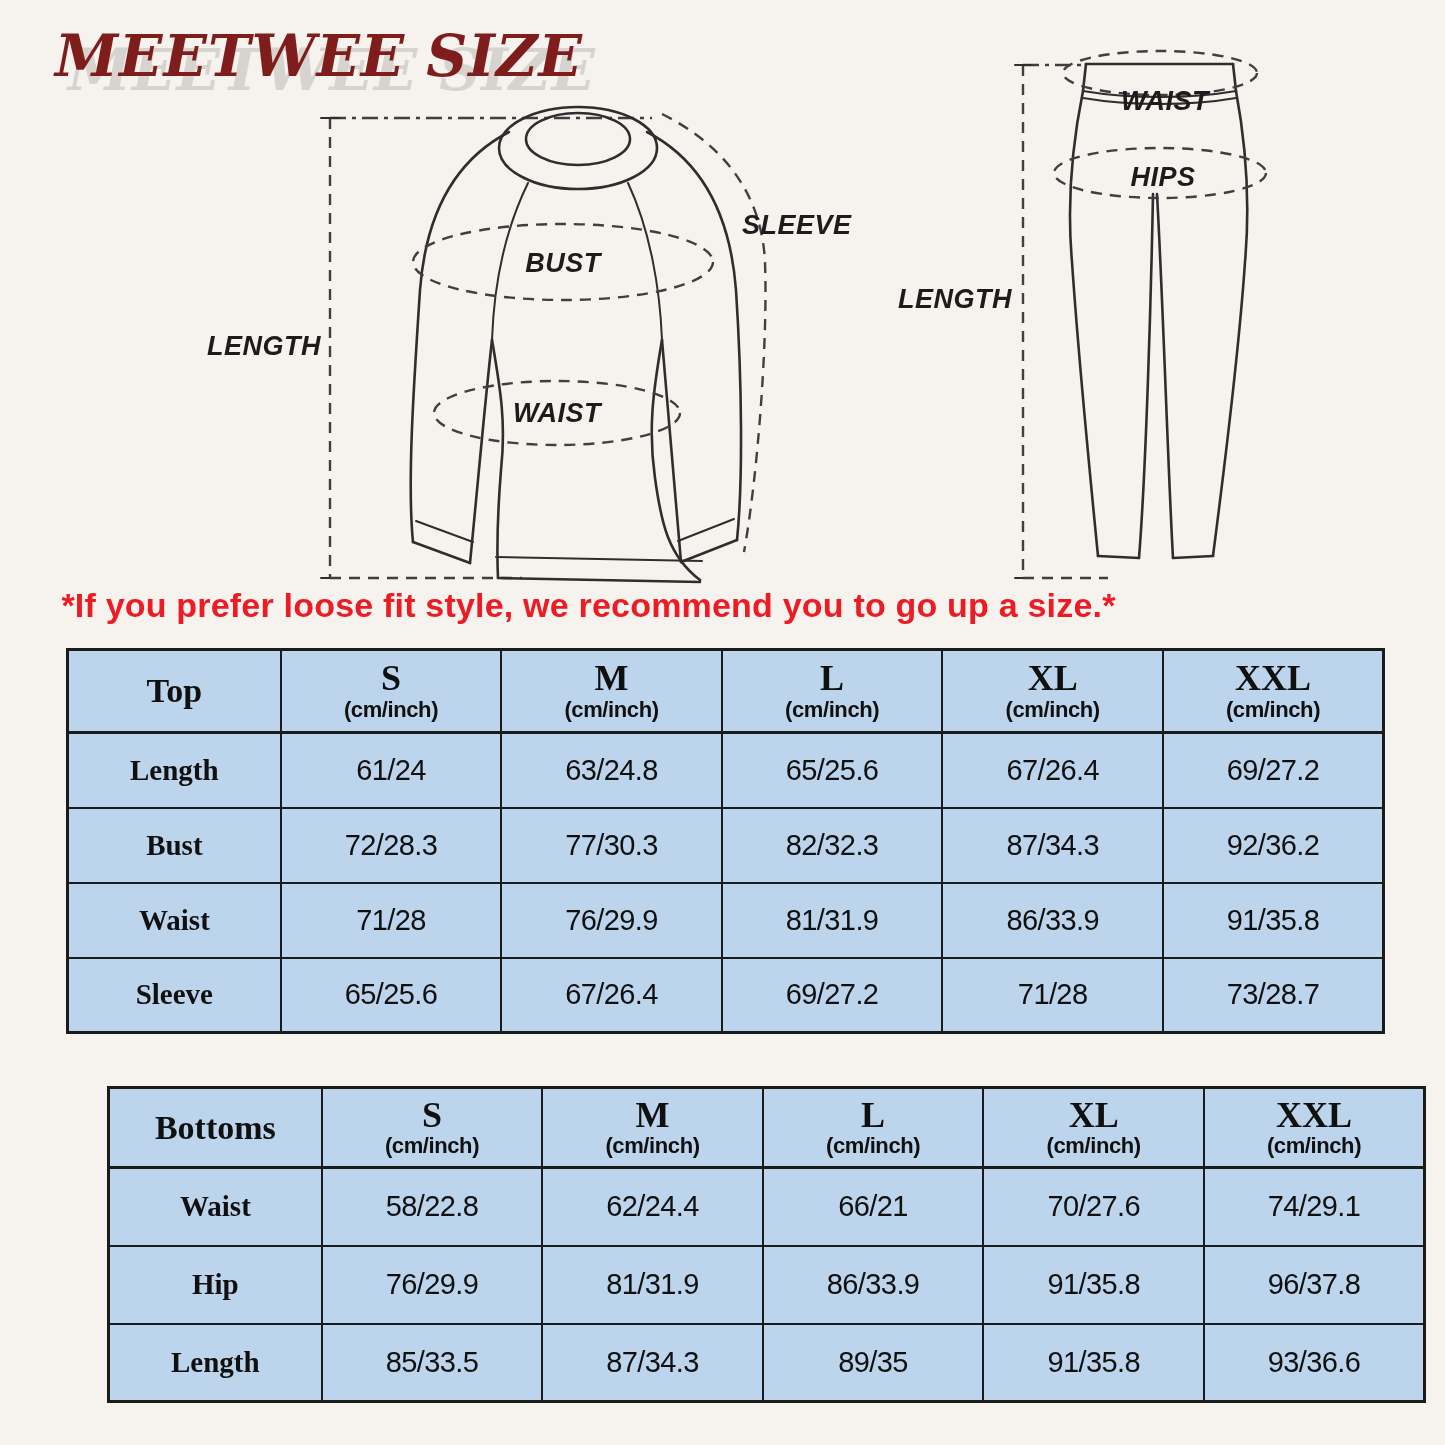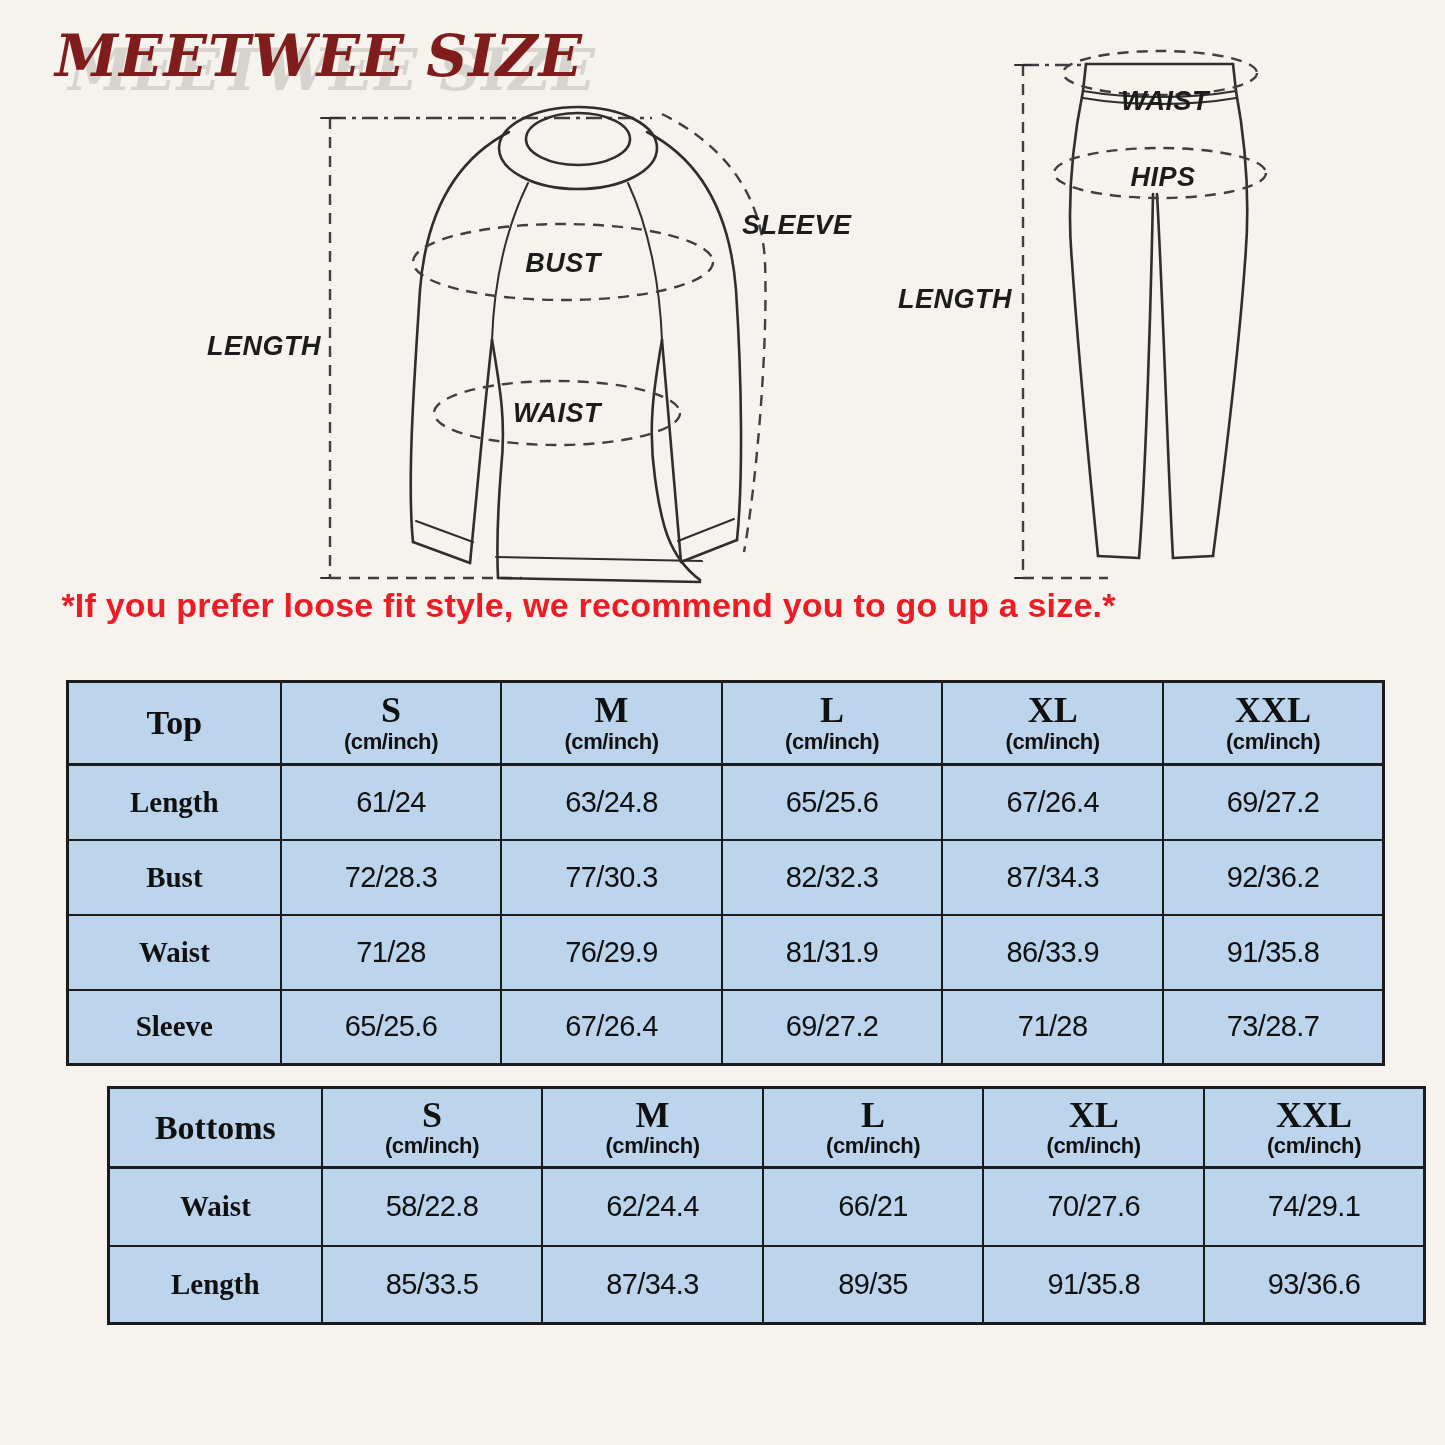--- a/index.html
+++ b/index.html
@@ -39,21 +39,21 @@
     font-weight:bold;font-size:34px;
     color:#ec1b24;letter-spacing:0.2px;
   }
   
   table.size-table{
     position:absolute;left:66px;width:1319px;
     border-collapse:collapse;table-layout:fixed;
     background:#bcd5ec;
     border:3px solid #1b1b1b;
   }
-  .t1{top:680px;}
+  .t1{top:648px;}
   .t2{top:1086px;margin-left:41px;}
   .size-table th,.size-table td{
     border:2px solid #1b1b1b;
     text-align:center;vertical-align:middle;
     padding:0;color:#101010;
   }
   .size-table thead th{border-bottom:3px solid #1b1b1b;}
   .size-table col.c-label{width:16.2%;}
   .t1 thead tr{height:83px;}
   .t1 tbody tr{height:75px;}
@@ -272,20 +272,28 @@
     <tbody>
       <tr>
         <td class="row-label">Waist</td>
         <td class="val">58/22.8</td>
         <td class="val">62/24.4</td>
         <td class="val">66/21</td>
         <td class="val">70/27.6</td>
         <td class="val">74/29.1</td>
       </tr>
       <tr>
+        <td class="row-label">Hip</td>
+        <td class="val">76/29.9</td>
+        <td class="val">81/31.9</td>
+        <td class="val">86/33.9</td>
+        <td class="val">91/35.8</td>
+        <td class="val">96/37.8</td>
+      </tr>
+      <tr>
         <td class="row-label">Length</td>
         <td class="val">85/33.5</td>
         <td class="val">87/34.3</td>
         <td class="val">89/35</td>
         <td class="val">91/35.8</td>
         <td class="val">93/36.6</td>
       </tr>
     </tbody>
   </table>
 

